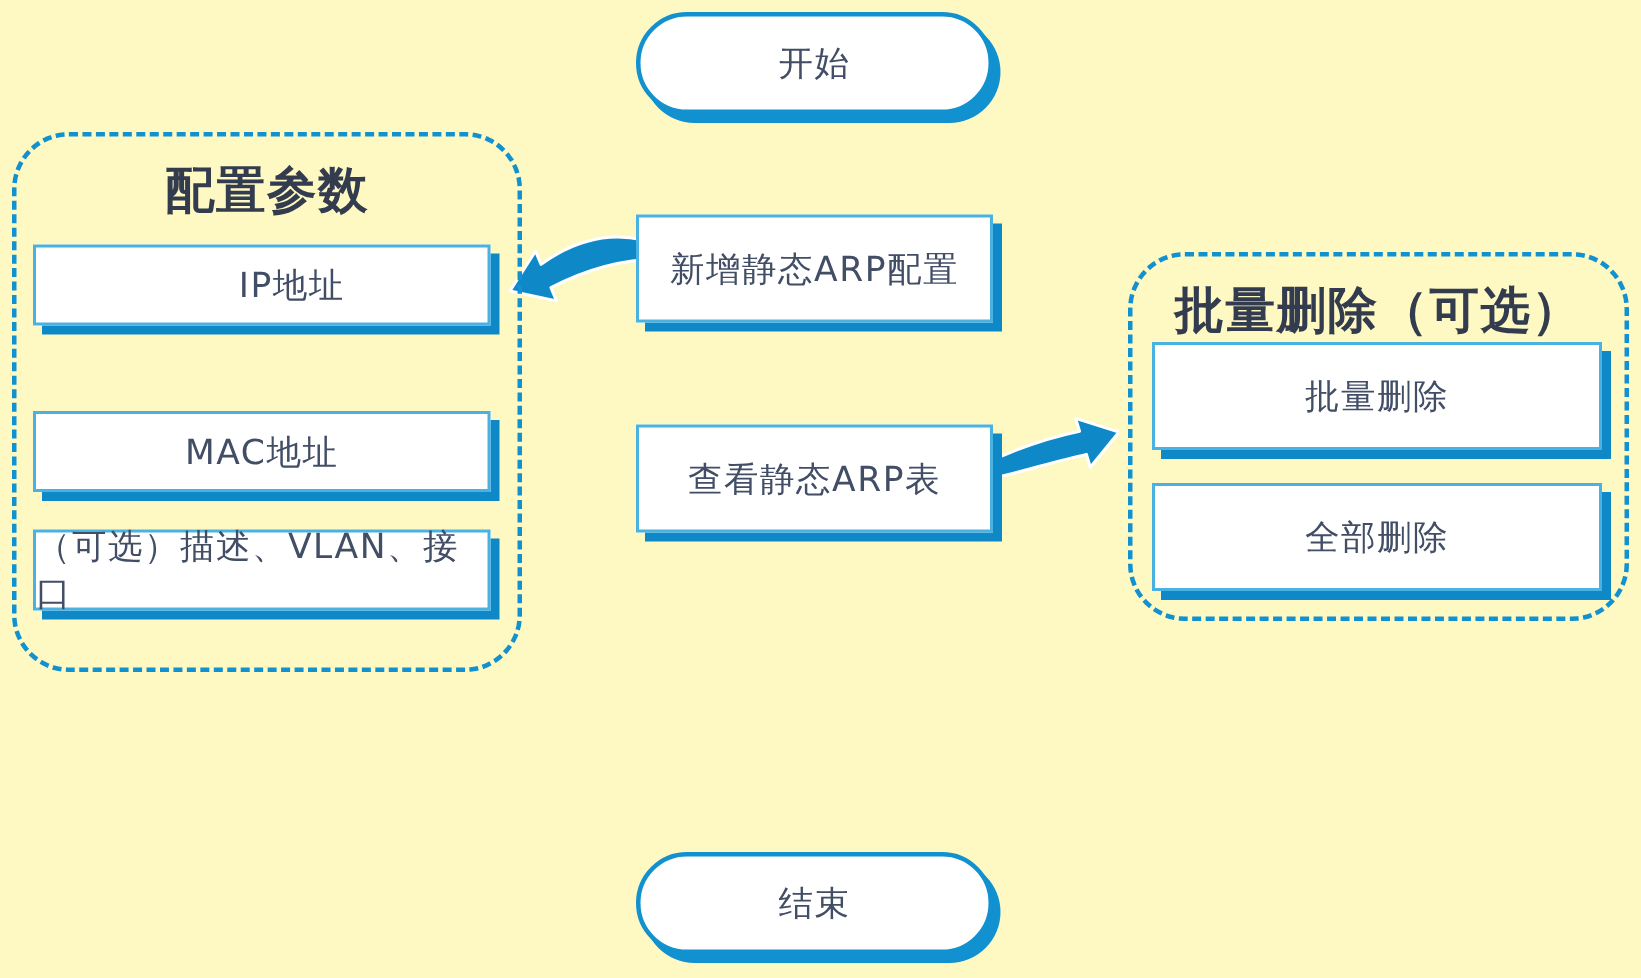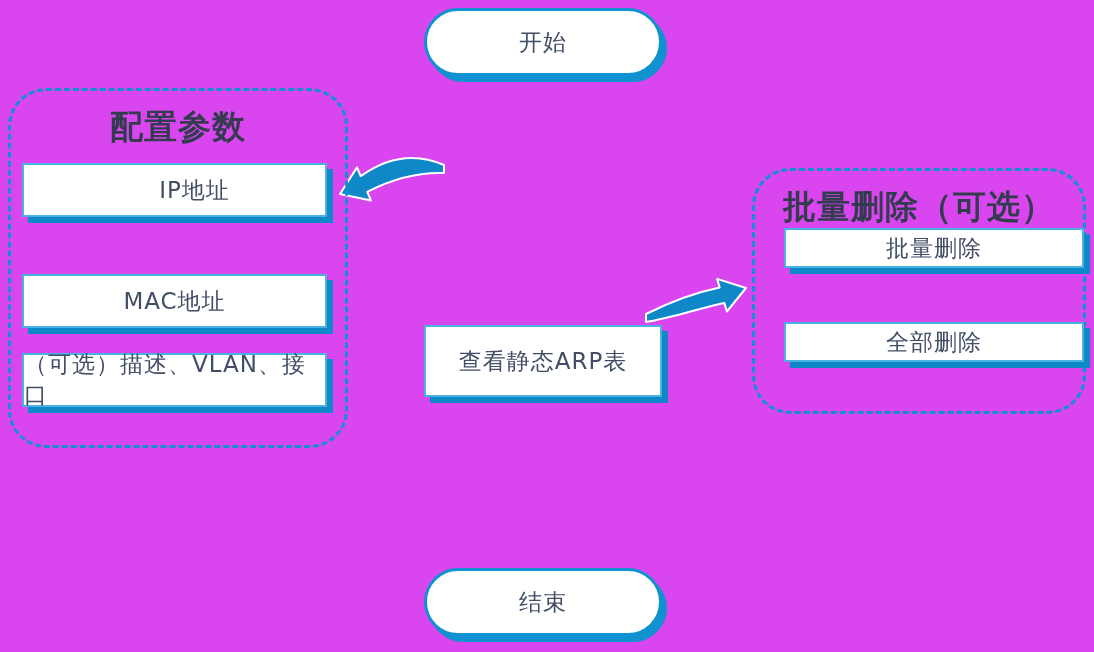--- a/index.html
+++ b/index.html
@@ -1,20 +1,20 @@
 <!DOCTYPE html>
 <html><head>
 <meta charset="utf-8">
 <style>
   html,body{margin:0;padding:0;background:#000;}
   *{box-sizing:border-box;}
   .canvas{
     position:relative;
     width:1094px;height:652px;
-    background:#d946ef;
+    background:#fef9c3;
     font-family:"DejaVu Sans","Liberation Sans",sans-serif;
     overflow:hidden;
   }
   
   .node{
     position:absolute;
     left:424px;width:238px;
     background:#fff;
     display:flex;align-items:center;justify-content:center;
     color:#414e66;
@@ -28,21 +28,21 @@
     box-shadow:6px 6px 0 #0f88c7;
   }
   .pill{
     height:68px;
     border-radius:40px;
     border:3px solid #1191cf;
     box-shadow:5px 6px 0 #1191cf;
   }
   .pill-start{top:8px;}
   .step-1{top:143px;}
-  .step-2{top:283px;margin-top:42px;}
+  .step-2{top:283px;}
   .step-3{top:423px;}
   .pill-end{top:568px;text-align:right;}
   
   .group{
     position:absolute;
     border:3px dashed #1191cf;
     border-radius:38px;
     z-index:2;
   }
   .group-left{left:8px;top:88px;width:340px;height:360px;}
@@ -63,37 +63,40 @@
     box-shadow:6px 6px 0 #0f88c7;
     display:flex;align-items:center;justify-content:center;
     color:#414e66;
     font-size:23px;
     letter-spacing:1px;
   }
   .group-left .group-item{left:11px;width:305px;height:54px;}
   .gl-0{top:72px;padding-left:40px;}
   .gl-1{top:183px;}
   .gl-2{top:262px;}
-  .group-right .group-item{left:29px;width:300px;height:40px;justify-content:center;}
+  .group-right .group-item{left:13px;width:300px;height:72px;justify-content:center;}
   .gr-0{top:57px;}
   .gr-1{top:151px;}
   
   .arrow{position:absolute;z-index:1;}
   .arrow-left{left:330px;top:148px;}
   .arrow-right{left:640px;top:270px;}
 </style>
 </head>
 <body>
 
 <div class="canvas">
 
   <div class="node pill pill-start">
     <span>开始</span>
   </div>
 
+  <div class="node rect step-1">
+    <span>新增静态ARP配置</span>
+  </div>
 
   <div class="node rect step-2">
     <span>查看静态ARP表</span>
   </div>
 
 
   <div class="node pill pill-end">
     <span>结束</span>
   </div>
 

